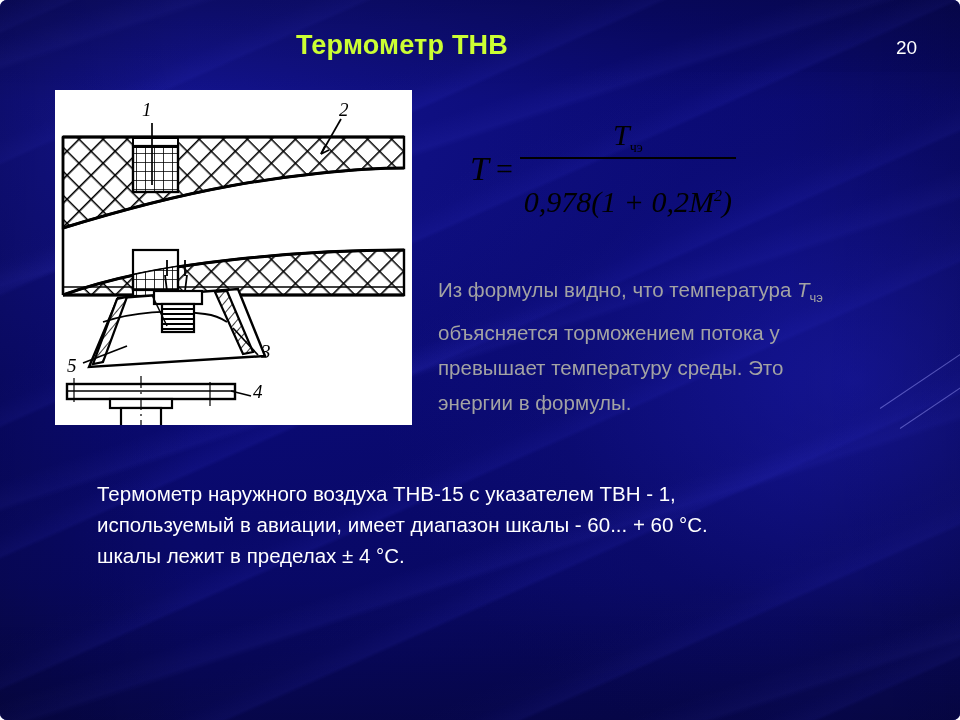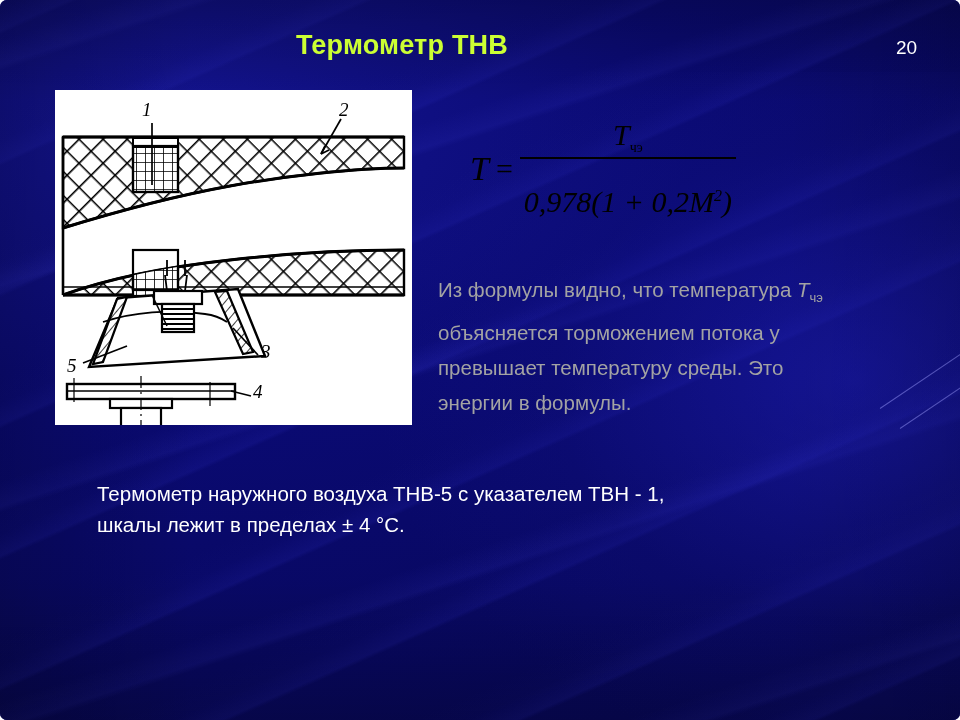--- a/index.html
+++ b/index.html
@@ -331,17 +331,18 @@
   </div>
 
   <div id="right-text">
     <div class="line"><span>Из формулы  видно, что температура </span><span class="ital">T</span><span class="subsm">чэ</span></div>
     <div class="line">объясняется торможением потока у</div>
     <div class="line">превышает температуру среды. Это</div>
     <div class="line">энергии в формулы.</div>
   </div>
 
   <div id="bottom-text">
-    <div class="line">Термометр наружного воздуха ТНВ-5 с указателем ТВН - 1,</div>
+    <div class="line">Термометр наружного воздуха ТНВ-15 с указателем ТВН - 1,</div>
+    <div class="line">используемый в авиации, имеет диапазон шкалы - 60... + 60 °С.</div>
     <div class="line">шкалы лежит в пределах ± 4 °С.</div>
   </div>
 
 </div>
 
 </body></html>

